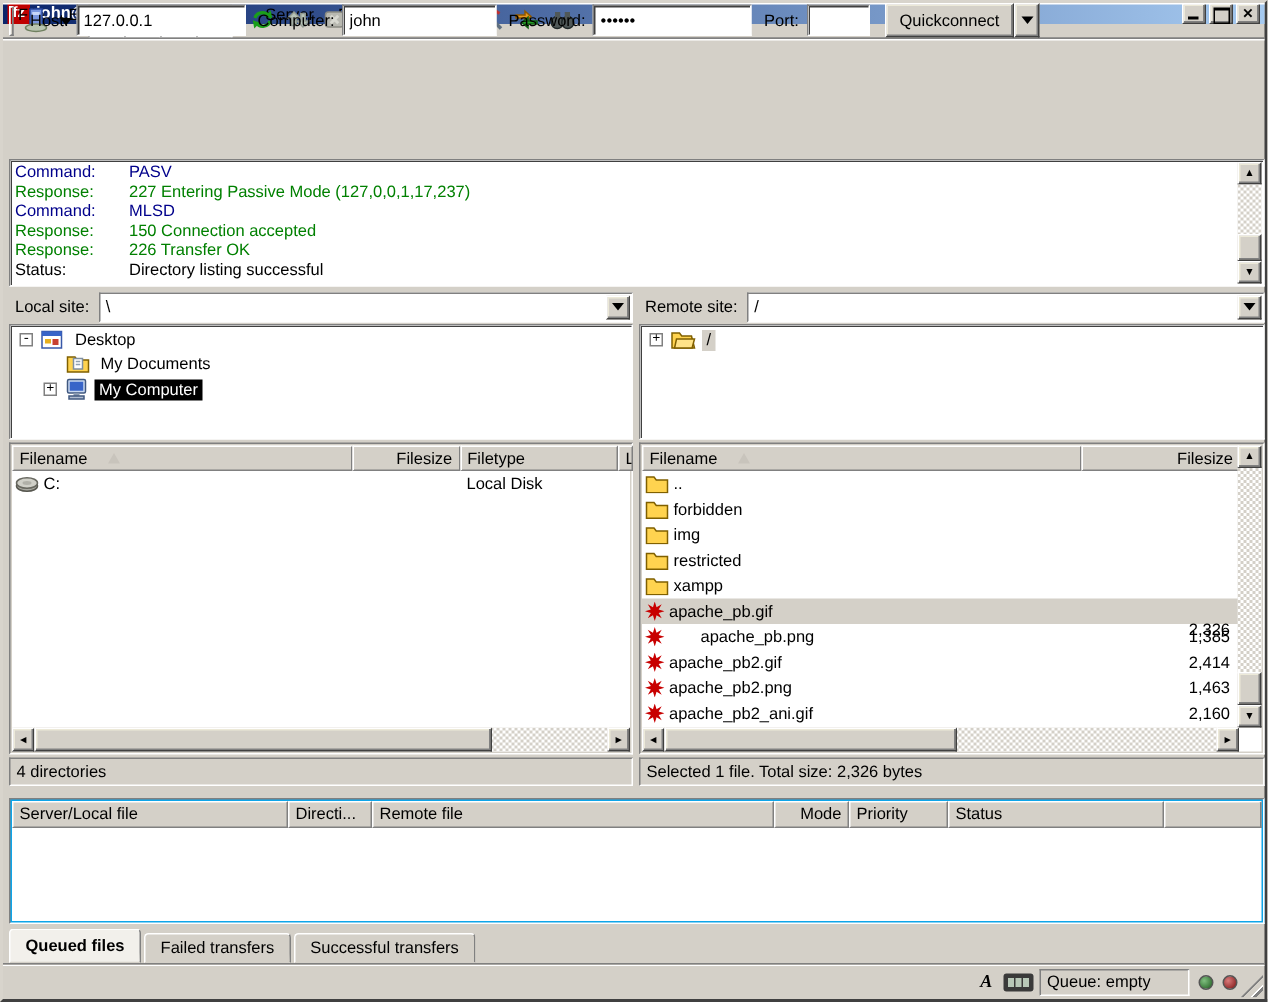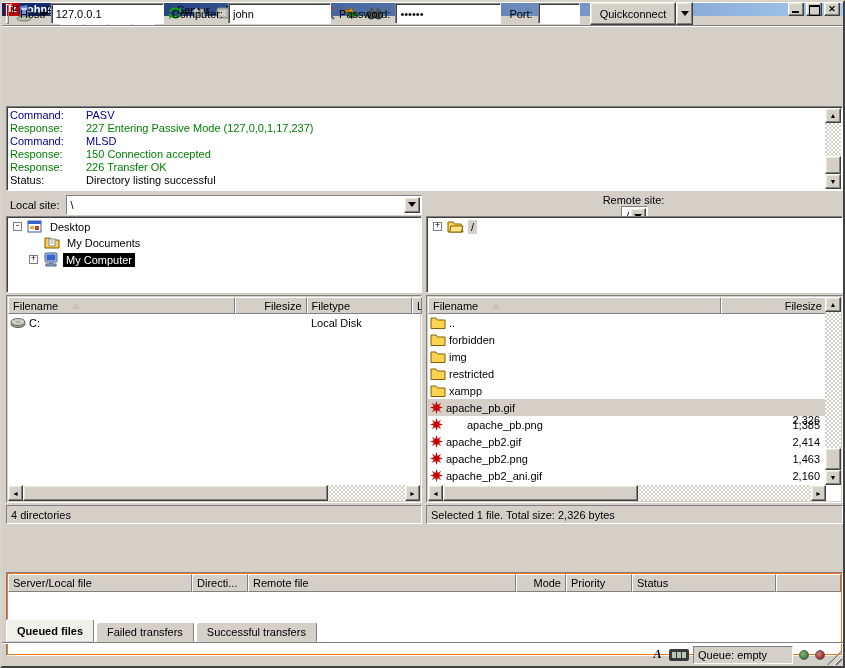--- a/index.html
+++ b/index.html
@@ -101,21 +101,21 @@
   .lrow { height:17px; display:flex; align-items:center; white-space:nowrap; }
   .lrow .name { display:flex; align-items:center; padding-left:2px; overflow:hidden; }
   .lrow .size { text-align:right; padding-right:6px; flex:0 0 auto; }
   .lrow.sel-inactive { background:#D4D0C8; }
   .ficon { margin-right:3px; display:flex; flex:0 0 auto; }
 
   .status-strip { position:absolute; height:19px; display:flex; align-items:center; padding-left:4px;
                   background:#D4D0C8; white-space:nowrap; }
 
   
-  #queue { position:absolute; left:4px; top:530px; width:837px; height:84px; background:#f97316;margin-top:40px; }
+  #queue { position:absolute; left:4px; top:530px; width:837px; height:84px; background:#0ea5e9; }
   #queue-header { position:absolute; left:1px; right:1px; top:1px; height:18px; display:flex; }
   #queue-body { position:absolute; left:1px; right:1px; top:19px; bottom:1px; background:#fff; }
 
   
   #tabs { position:absolute; left:4px; top:617px; height:23px; display:flex; align-items:flex-end; }
   .tab { height:20px; padding:2px 10px; background:#D4D0C8; border:1px solid;
          border-color:#FFFFFF #808080 #D4D0C8 #FFFFFF; border-radius:3px 3px 0 0;
          margin-right:2px; display:flex; align-items:center; white-space:nowrap; }
   .tab.active { height:23px; background:#F2F0EB; font-weight:bold; }
 
@@ -355,21 +355,21 @@
   <div class="site-row" style="left:4px; top:192px; width:416px;">
     <span class="site-label">Local site:</span>
     <div class="combo sunkflat">
       <span class="val nowrap">\</span>
       <div class="combo-dd btn3d">
           <span class="dd-arrow"></span>
         </div>
     </div>
   </div>
 
-  <div class="site-row" style="left:424px; top:192px; width:417px;flex-direction:column;">
+  <div class="site-row" style="left:424px; top:192px; width:417px;">
     <span class="site-label">Remote site:</span>
     <div class="combo sunkflat">
       <span class="val nowrap">/</span>
       <div class="combo-dd btn3d">
           <span class="dd-arrow"></span>
         </div>
     </div>
   </div>
 
   <div class="tree sunken" style="left:4px; top:214px; width:416px; height:77px;">

